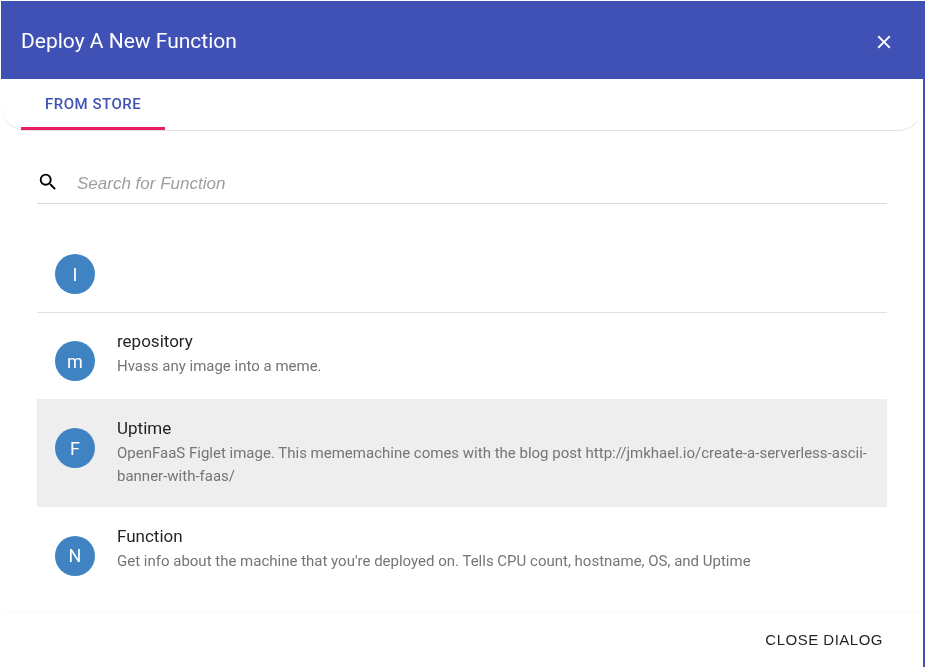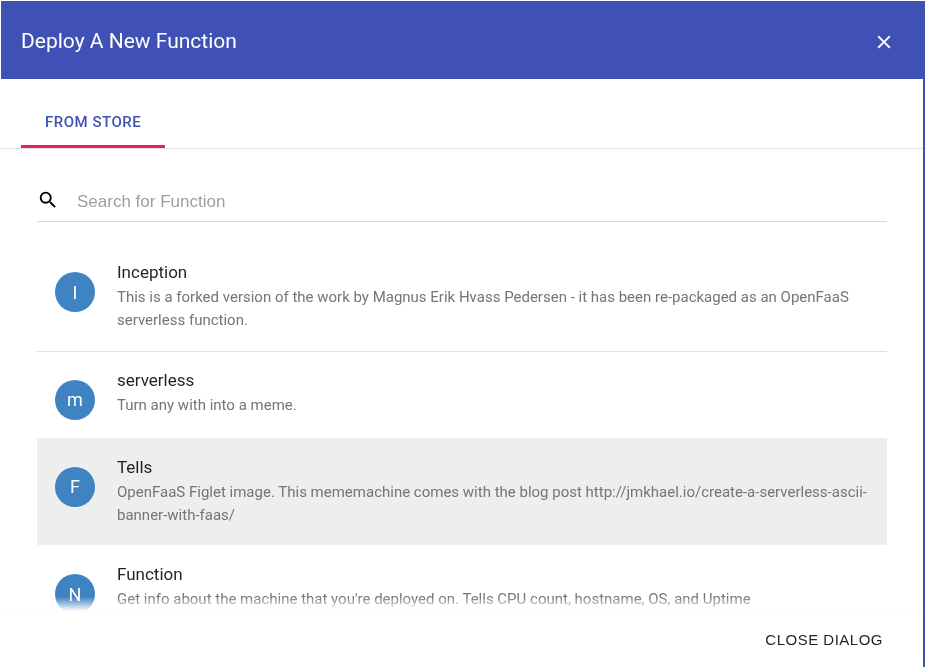--- a/index.html
+++ b/index.html
@@ -33,22 +33,23 @@
     right: 28px;
     top: 28px;
     cursor: pointer;
   }
   .close-icon svg { width: 22px; height: 22px; fill: #fff; }
 
   .tabs {
     display: flex;
     padding-left: 20px;
     border-bottom: 1px solid #e0e0e0;
-    height: 70px;
+    height: 52px;
     align-items: flex-end;
+    border-radius: 25px;
   }
   .tab {
     padding: 16px 24px 14px 24px;
     font-size: 15px;
     font-weight: 500;
     letter-spacing: 0.5px;
     text-transform: uppercase;
     color: rgba(0,0,0,0.55);
     cursor: pointer;
     border-bottom: 3px solid transparent;
@@ -74,20 +75,21 @@
   }
   .search-icon { margin-right: 18px; }
   .search-icon svg { width: 22px; height: 22px; fill: #000; }
   .search-input {
     border: none;
     outline: none;
     font-size: 17px;
     color: #333;
     flex: 1;
     background: transparent;
+    font-style: italic;
   }
   .search-input::placeholder { color: #9e9e9e; }
 
   .list {
     margin: 22px 36px 0 36px;
   }
 
   .item {
     display: flex;
     align-items: flex-start;
@@ -189,38 +191,34 @@
             <path d="M15.5 14h-.79l-.28-.27A6.471 6.471 0 0 0 16 9.5 6.5 6.5 0 1 0 9.5 16a6.47 6.47 0 0 0 4.23-1.57l.27.28v.79l5 4.99L20.49 19l-4.99-5zm-6 0C7.01 14 5 11.99 5 9.5S7.01 5 9.5 5 14 7.01 14 9.5 11.99 14 9.5 14z"></path>
           </svg>
       </span>
       <input class="search-input" type="text" placeholder="Search for Function" style="">
     </div>
 
     <div class="list">
 
       <div class="item">
         <div class="avatar">I</div>
-        <div class="item-body">
-          <div class="item-title">Inception</div>
-          <div class="item-desc">This is a forked version of the work by Magnus Erik Hvass Pedersen - it has been re-packaged as an OpenFaaS serverless function.</div>
-        </div>
       </div>
 
       <div class="item">
         <div class="avatar">m</div>
         <div class="item-body">
-          <div class="item-title">serverless</div>
-          <div class="item-desc">Turn any with into a meme.</div>
+          <div class="item-title">repository</div>
+          <div class="item-desc">Hvass any image into a meme.</div>
         </div>
       </div>
 
       <div class="item selected">
         <div class="avatar">F</div>
         <div class="item-body">
-          <div class="item-title">Tells</div>
+          <div class="item-title">Uptime</div>
           <div class="item-desc">OpenFaaS Figlet image. This mememachine comes with the blog post http://jmkhael.io/create-a-serverless-ascii-banner-with-faas/</div>
         </div>
       </div>
 
       <div class="item">
         <div class="avatar">N</div>
         <div class="item-body">
           <div class="item-title">Function</div>
           <div class="item-desc">Get info about the machine that you're deployed on. Tells CPU count, hostname, OS, and Uptime</div>
         </div>

